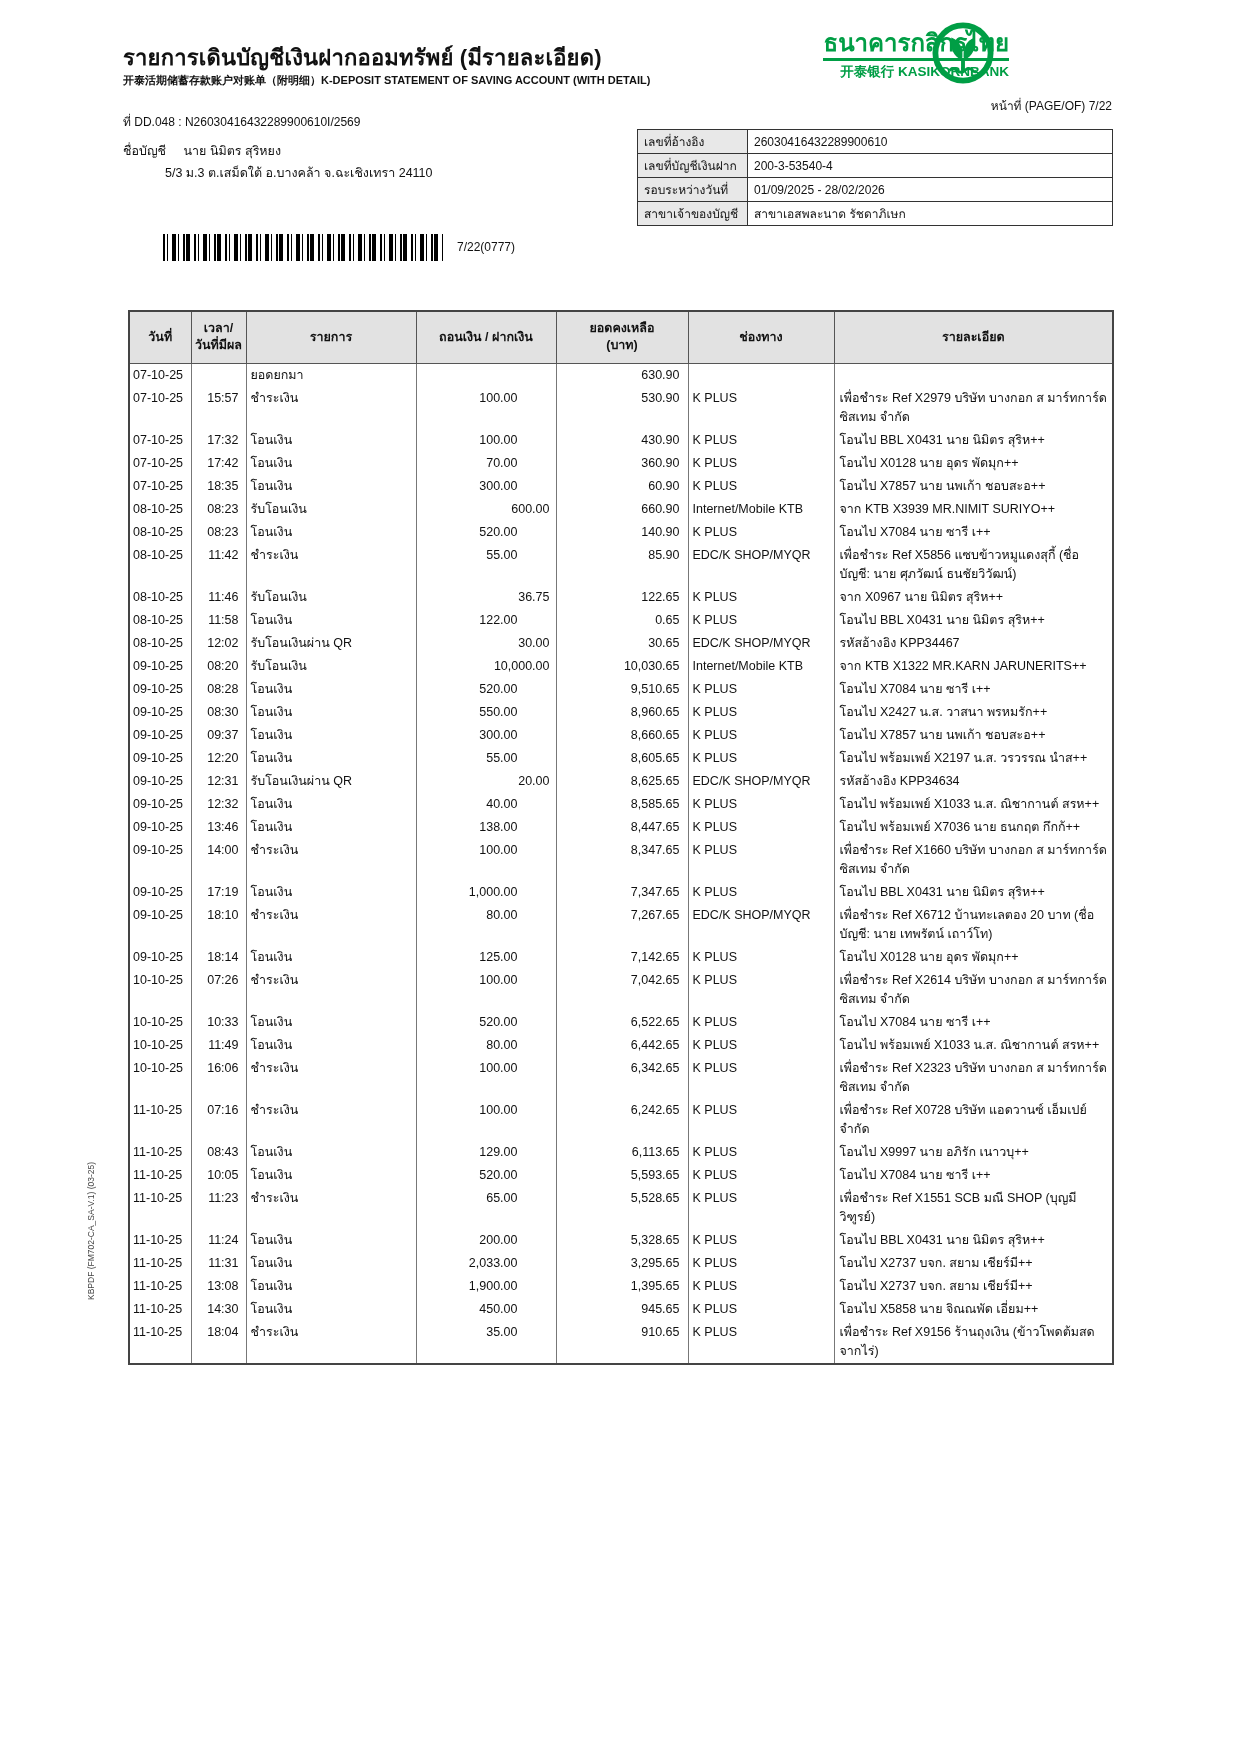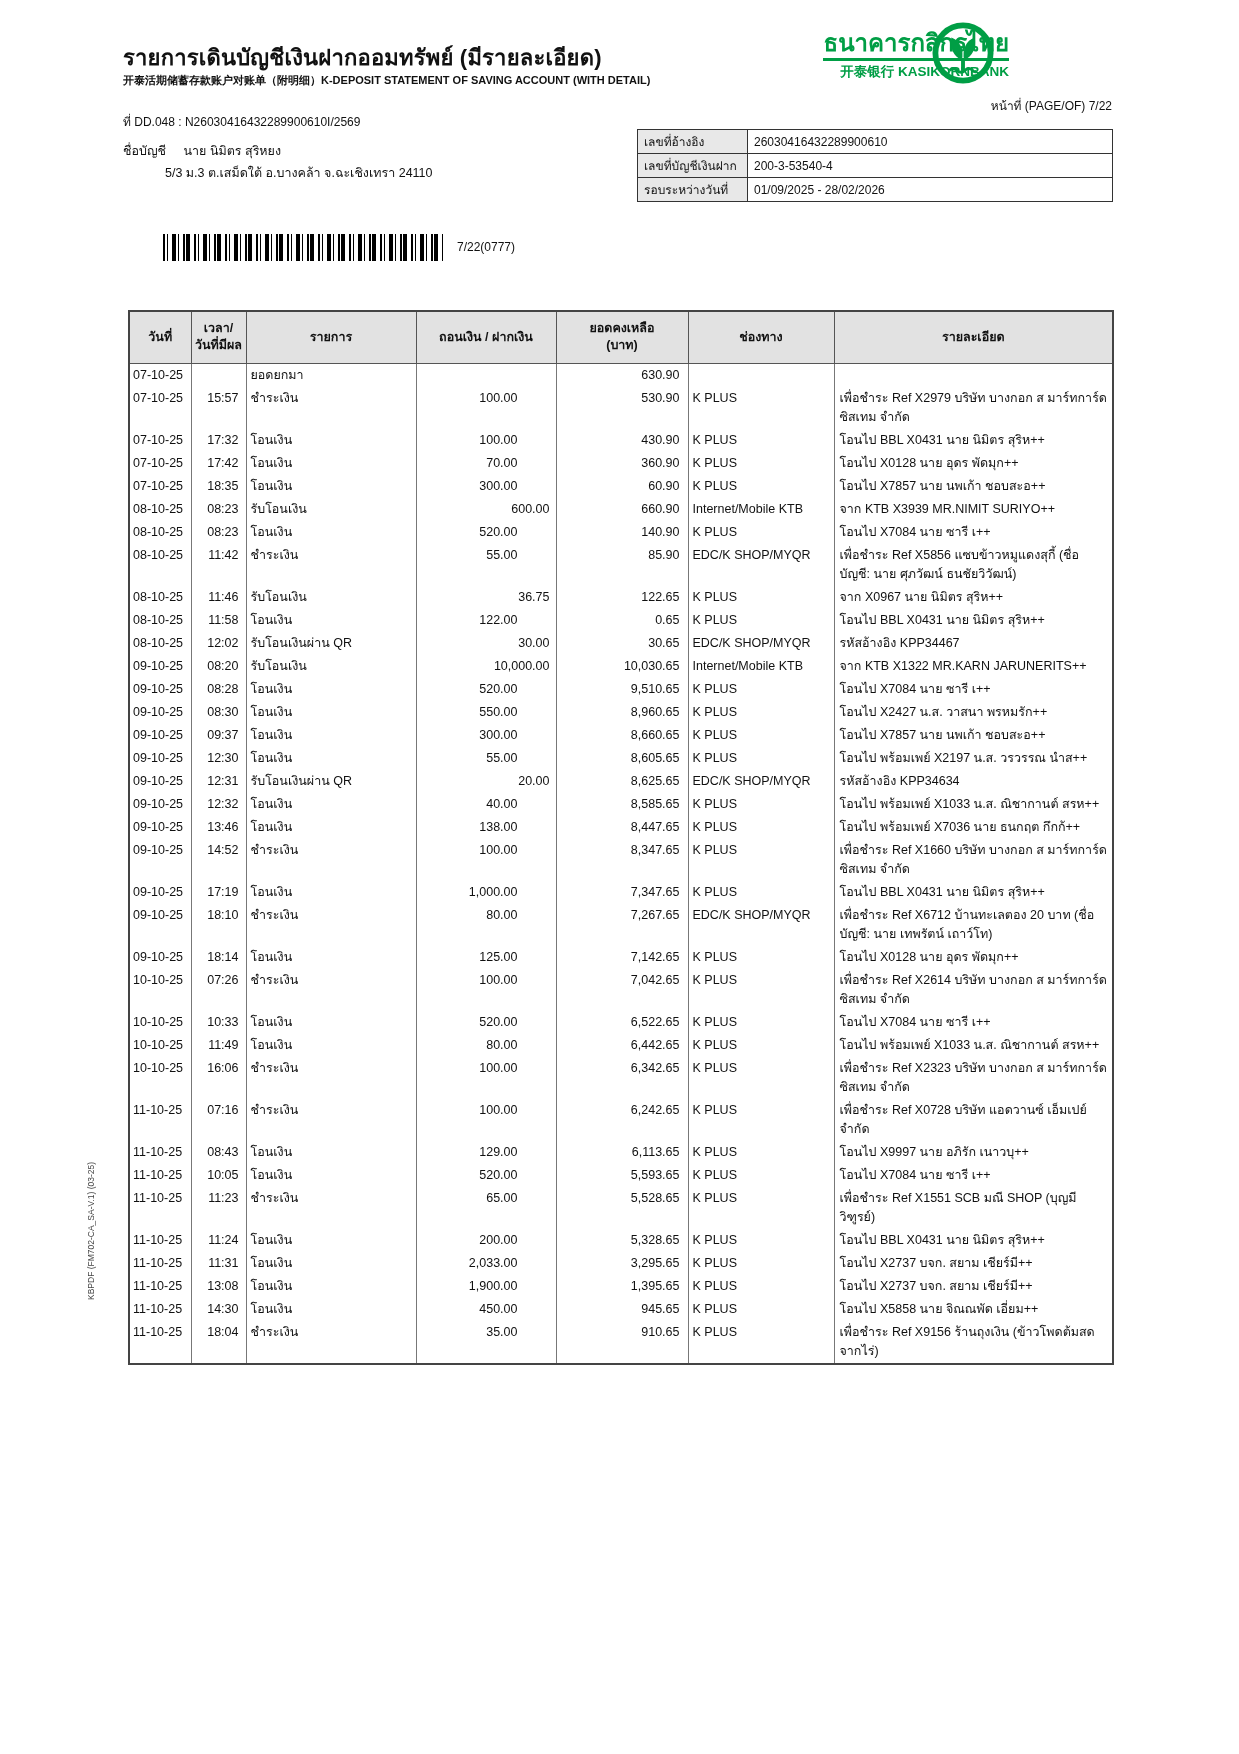--- a/index.html
+++ b/index.html
@@ -117,20 +117,24 @@
         <td class="l">เลขที่อ้างอิง</td>
         <td>26030416432289900610</td>
       </tr>
       <tr>
         <td class="l">เลขที่บัญชีเงินฝาก</td>
         <td>200-3-53540-4</td>
       </tr>
       <tr>
         <td class="l">รอบระหว่างวันที่</td>
         <td>01/09/2025 - 28/02/2026</td>
+      </tr>
+      <tr>
+        <td class="l">สาขาเจ้าของบัญชี</td>
+        <td>สาขาเอสพละนาด รัชดาภิเษก</td>
       </tr>
     </tbody>
   </table>
 
   <div class="barcode"></div>
   <div class="barcode-code">7/22(0777)</div>
 
   <table class="txn-table">
     <colgroup>
       <col class="col-date">
@@ -289,21 +293,21 @@
           <td class="col-date">09-10-25</td>
           <td class="col-time">09:37</td>
           <td class="col-desc">โอนเงิน</td>
           <td class="col-amt wd">300.00</td>
           <td class="col-bal">8,660.65</td>
           <td class="col-ch">K PLUS</td>
           <td class="col-det">โอนไป X7857 นาย นพเก้า ชอบสะอ++</td>
         </tr>
         <tr>
           <td class="col-date">09-10-25</td>
-          <td class="col-time">12:30</td>
+          <td class="col-time">12:20</td>
           <td class="col-desc">โอนเงิน</td>
           <td class="col-amt wd">55.00</td>
           <td class="col-bal">8,605.65</td>
           <td class="col-ch">K PLUS</td>
           <td class="col-det">โอนไป พร้อมเพย์ X2197 น.ส. วรวรรณ นำส++</td>
         </tr>
         <tr>
           <td class="col-date">09-10-25</td>
           <td class="col-time">12:31</td>
           <td class="col-desc">รับโอนเงินผ่าน QR</td>
@@ -325,21 +329,21 @@
           <td class="col-date">09-10-25</td>
           <td class="col-time">13:46</td>
           <td class="col-desc">โอนเงิน</td>
           <td class="col-amt wd">138.00</td>
           <td class="col-bal">8,447.65</td>
           <td class="col-ch">K PLUS</td>
           <td class="col-det">โอนไป พร้อมเพย์ X7036 นาย ธนกฤต กึกก้++</td>
         </tr>
         <tr>
           <td class="col-date">09-10-25</td>
-          <td class="col-time">14:52</td>
+          <td class="col-time">14:00</td>
           <td class="col-desc">ชำระเงิน</td>
           <td class="col-amt wd">100.00</td>
           <td class="col-bal">8,347.65</td>
           <td class="col-ch">K PLUS</td>
           <td class="col-det">เพื่อชำระ Ref X1660 บริษัท บางกอก ส มาร์ทการ์ด ซิสเทม จำกัด</td>
         </tr>
         <tr>
           <td class="col-date">09-10-25</td>
           <td class="col-time">17:19</td>
           <td class="col-desc">โอนเงิน</td>

